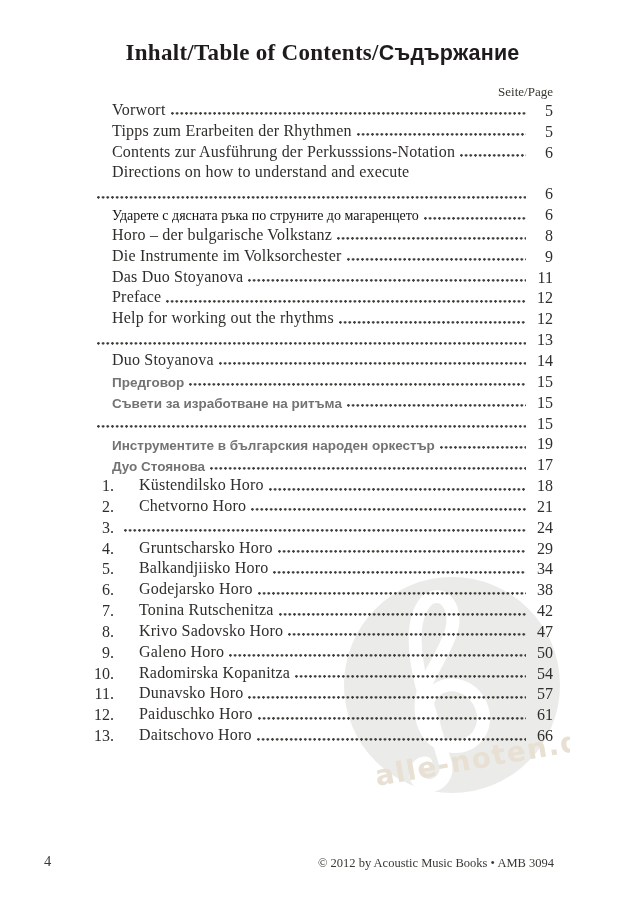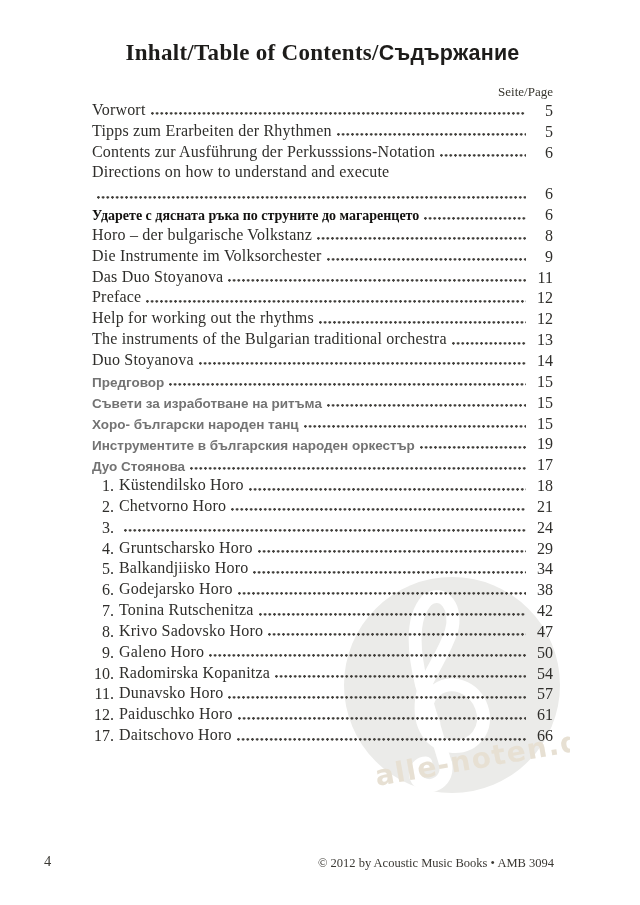--- a/index.html
+++ b/index.html
@@ -24,23 +24,23 @@
     color:#1d1c1a;letter-spacing:0.2px;
   }
   .seite-page{
     position:absolute;top:84px;right:87px;font-size:13px;color:#38362f;
   }
   .toc{position:absolute;left:92px;right:87px;top:100px;}
   .toc-row{
     height:20.85px;display:flex;align-items:flex-end;
     box-sizing:border-box;padding-bottom:2px;
   }
-  .toc-row .lbl{white-space:nowrap;line-height:1;flex:none;}
+  .toc-row .lbl{white-space:nowrap;line-height:1;flex:none;margin-left:20px;}
   .toc-row.serif .lbl{font:16px "Liberation Serif", serif;color:#2f2e2b;letter-spacing:0.2px;}
-  .toc-row.serif-bold .lbl{font-family:"Liberation Serif", serif;font-weight:bold;font-size:14px;color:#12110f;}
+  .toc-row.serif-bold .lbl{font-family:"Liberation Serif", serif;font-weight:normal;font-size:14px;color:#12110f;}
   .toc-row.sans-bold .lbl{font-family:"Liberation Sans", sans-serif;font-weight:bold;font-size:13.5px;color:#737373;}
   .toc-row .num{
     flex:none;width:22px;text-align:right;margin-right:5px;
     font:16px "Liberation Serif", serif;color:#2f2e2b;line-height:1;
   }
   .leader{
     flex:1;height:3px;margin:0 3px 3.5px 5px;min-width:8px;
     background-image:radial-gradient(circle at 1.4px 1.4px,#403e3a 1.05px,rgba(0,0,0,0) 1.5px);
     background-size:4.7px 3px;background-repeat:repeat-x;background-position:left bottom;
   }
@@ -126,41 +126,39 @@
           <span class="lbl">Preface</span>
           <span class="leader"></span>
           <span class="pg">12</span>
         </div>
         <div class="toc-row serif">
           <span class="lbl">Help for working out the rhythms</span>
           <span class="leader"></span>
           <span class="pg">12</span>
         </div>
         <div class="toc-row serif">
-          <span class="lbl">The instruments of the Bulgarian traditional orchestra</span>
           <span class="leader"></span>
           <span class="pg">13</span>
         </div>
         <div class="toc-row serif">
           <span class="lbl">Duo Stoyanova</span>
           <span class="leader"></span>
           <span class="pg">14</span>
         </div>
         <div class="toc-row sans-bold">
           <span class="lbl">Предговор</span>
           <span class="leader"></span>
           <span class="pg">15</span>
         </div>
         <div class="toc-row sans-bold">
           <span class="lbl">Съвети за изработване на ритъма</span>
           <span class="leader"></span>
           <span class="pg">15</span>
         </div>
         <div class="toc-row sans-bold">
-          <span class="lbl">Хоро- български народен танц</span>
           <span class="leader"></span>
           <span class="pg">15</span>
         </div>
         <div class="toc-row sans-bold">
           <span class="lbl">Инструментите в българския народен оркестър</span>
           <span class="leader"></span>
           <span class="pg">19</span>
         </div>
         <div class="toc-row sans-bold">
           <span class="lbl">Дуо Стоянова</span>
@@ -232,21 +230,21 @@
           <span class="leader"></span>
           <span class="pg">57</span>
         </div>
         <div class="toc-row serif">
           <span class="num">12.</span>
           <span class="lbl">Paiduschko Horo</span>
           <span class="leader"></span>
           <span class="pg">61</span>
         </div>
         <div class="toc-row serif">
-          <span class="num">17.</span>
+          <span class="num">13.</span>
           <span class="lbl">Daitschovo Horo</span>
           <span class="leader"></span>
           <span class="pg">66</span>
         </div>
       </div>
 
     <div class="folio">4</div>
 
     <div class="copyright">© 2012 by Acoustic Music Books • AMB 3094</div>
 

